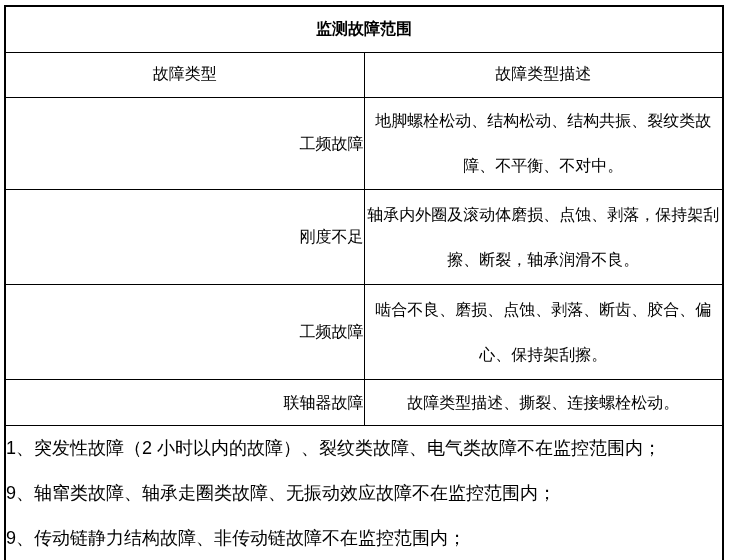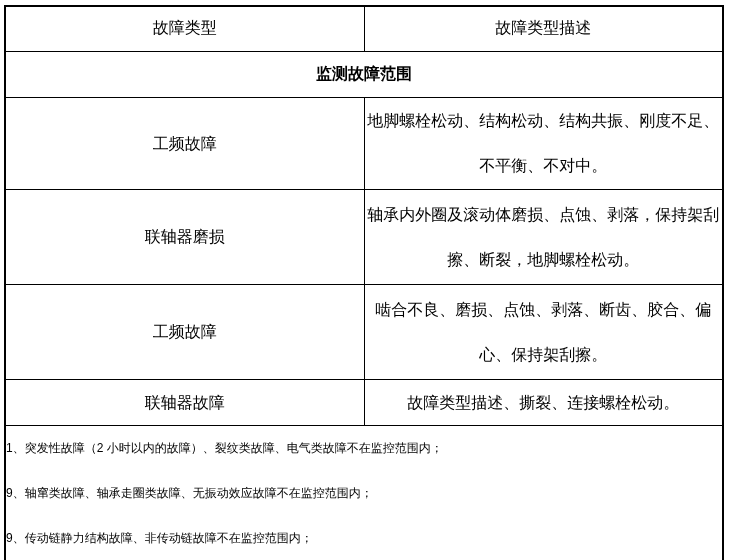--- a/index.html
+++ b/index.html
@@ -34,67 +34,67 @@
   .title-cell {
     height: 46px;
     text-align: center;
     font-weight: bold;
   }
   .header-cell {
     height: 45px;
     text-align: center;
   }
   .type-cell {
-    text-align: center;
+    text-align: right;
     line-height: 45px;
   }
   .desc-cell {
     text-align: center;
     line-height: 45px;
     padding: 0 14px;
   }
   tr.row-tall-1 td { height: 92px; }
   tr.row-tall-2 td { height: 95px; }
   tr.row-short td  { height: 40px; }
   .notes-cell {
     height: 135px;
     text-align: left;
     vertical-align: middle;
     padding: 0 8px 0 7px;
   }
   .note-line {
     margin: 0;
     line-height: 45px;
-    font-size: 12px;
+    font-size: 18px;
   }
 </style>
 </head>
 <body>
 
 <div class="table-wrap">
   <table class="fault-table">
     <colgroup>
       <col style="width:359px">
       <col style="width:359px">
     </colgroup>
     <tbody>
       <tr>
+        <td class="title-cell" colspan="2">监测故障范围</td>
+      </tr>
+      <tr>
         <td class="header-cell">故障类型</td>
         <td class="header-cell">故障类型描述</td>
       </tr>
-      <tr>
-        <td class="title-cell" colspan="2">监测故障范围</td>
-      </tr>
       <tr class="row-tall-1">
         <td class="type-cell">工频故障</td>
-        <td class="desc-cell">地脚螺栓松动、结构松动、结构共振、刚度不足、不平衡、不对中。</td>
+        <td class="desc-cell">地脚螺栓松动、结构松动、结构共振、裂纹类故障、不平衡、不对中。</td>
       </tr>
       <tr class="row-tall-2">
-        <td class="type-cell">联轴器磨损</td>
-        <td class="desc-cell">轴承内外圈及滚动体磨损、点蚀、剥落，保持架刮擦、断裂，地脚螺栓松动。</td>
+        <td class="type-cell">刚度不足</td>
+        <td class="desc-cell">轴承内外圈及滚动体磨损、点蚀、剥落，保持架刮擦、断裂，轴承润滑不良。</td>
       </tr>
       <tr class="row-tall-2">
         <td class="type-cell">工频故障</td>
         <td class="desc-cell">啮合不良、磨损、点蚀、剥落、断齿、胶合、偏心、保持架刮擦。</td>
       </tr>
       <tr class="row-short">
         <td class="type-cell">联轴器故障</td>
         <td class="desc-cell">故障类型描述、撕裂、连接螺栓松动。</td>
       </tr>
       <tr>

